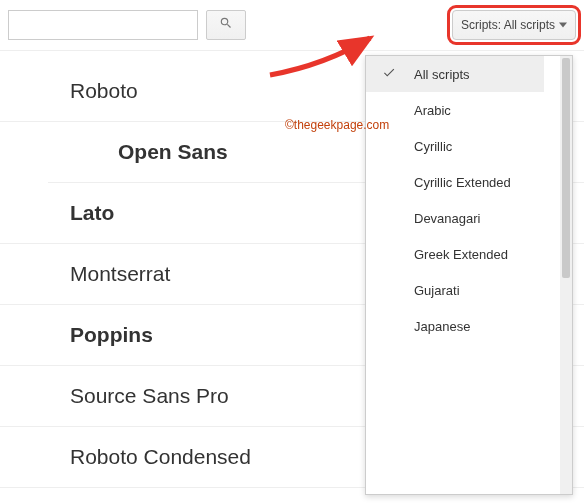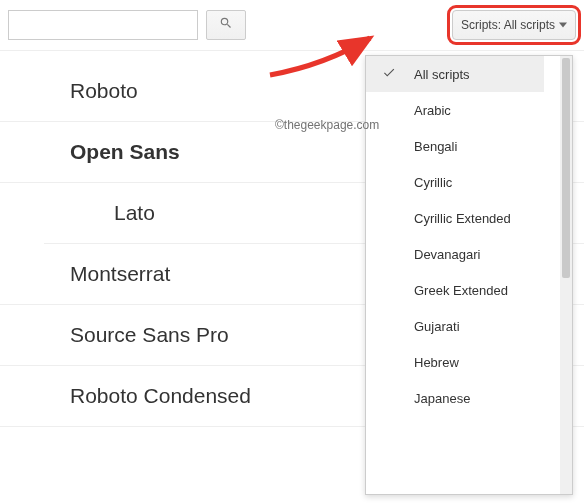--- a/index.html
+++ b/index.html
@@ -65,22 +65,22 @@
   .font-list {
     padding: 10px 0;
   }
   .font-item {
     padding: 18px 8px 18px 70px;
     border-bottom: 1px solid #eee;
     font-size: 21px;
     color: #333;
   }
   .font-item.sans { font-family: Arial, sans-serif; }
-  .font-item.w700 { font-weight: 400; margin-left: 44px; }
-  .font-item.w600 { font-weight: 600; }
+  .font-item.w700 { font-weight: 700; }
+  .font-item.w600 { font-weight: 600; margin-left: 48px; }
   .font-item.w400 { font-weight: 400; }
 
   .dropdown-panel {
     position: absolute;
     top: 55px;
     left: 365px;
     width: 208px;
     height: 440px;
     background: #fff;
     border: 1px solid #ccc;
@@ -132,23 +132,23 @@
     top: 30px;
     left: 265px;
     width: 120px;
     height: 50px;
     pointer-events: none;
   }
 
   .watermark {
     position: absolute;
     top: 118px;
-    left: 275px;
+    left: 285px;
     font-size: 12px;
-    color: #737373;
+    color: #c2410c;
     pointer-events: none;
   }
 </style>
 </head>
 <body>
 
 <div class="topbar">
   <input class="search-input" type="text" placeholder="" style="">
   <div class="search-btn">
     <span>
@@ -166,57 +166,52 @@
         </svg>
     </span>
   </div>
 </div>
 
 <div class="font-list">
   <div class="font-item sans w400">Roboto</div>
   <div class="font-item sans w600">Open Sans</div>
   <div class="font-item sans w700">Lato</div>
   <div class="font-item sans w400">Montserrat</div>
+  <div class="font-item sans w700">Poppins</div>
   <div class="font-item sans w400">Source Sans Pro</div>
   <div class="font-item sans w400">Roboto Condensed</div>
 </div>
 
 <div class="dropdown-panel">
   <div class="dropdown-scroll">
     <div class="menu-item selected">
       <span class="check">
         <svg viewBox="0 0 24 24">
             <path d="M9 16.17L4.83 12 3.41 13.41 9 19 21 7l-1.41-1.41z"></path>
           </svg>
       </span>
       <span>All scripts</span>
     </div>
     <div class="menu-item">
       <span>Arabic</span>
     </div>
     <div class="menu-item">
-      <span>Bengali</span>
-    </div>
-    <div class="menu-item">
       <span>Cyrillic</span>
     </div>
     <div class="menu-item">
       <span>Cyrillic Extended</span>
     </div>
     <div class="menu-item">
       <span>Devanagari</span>
     </div>
     <div class="menu-item">
       <span>Greek Extended</span>
     </div>
     <div class="menu-item">
       <span>Gujarati</span>
-    </div>
-    <div class="menu-item">
-      <span>Hebrew</span>
     </div>
     <div class="menu-item">
       <span>Japanese</span>
     </div>
   </div>
   <div class="scrollbar">
     <div class="scroll-thumb"></div>
   </div>
 </div>
 

